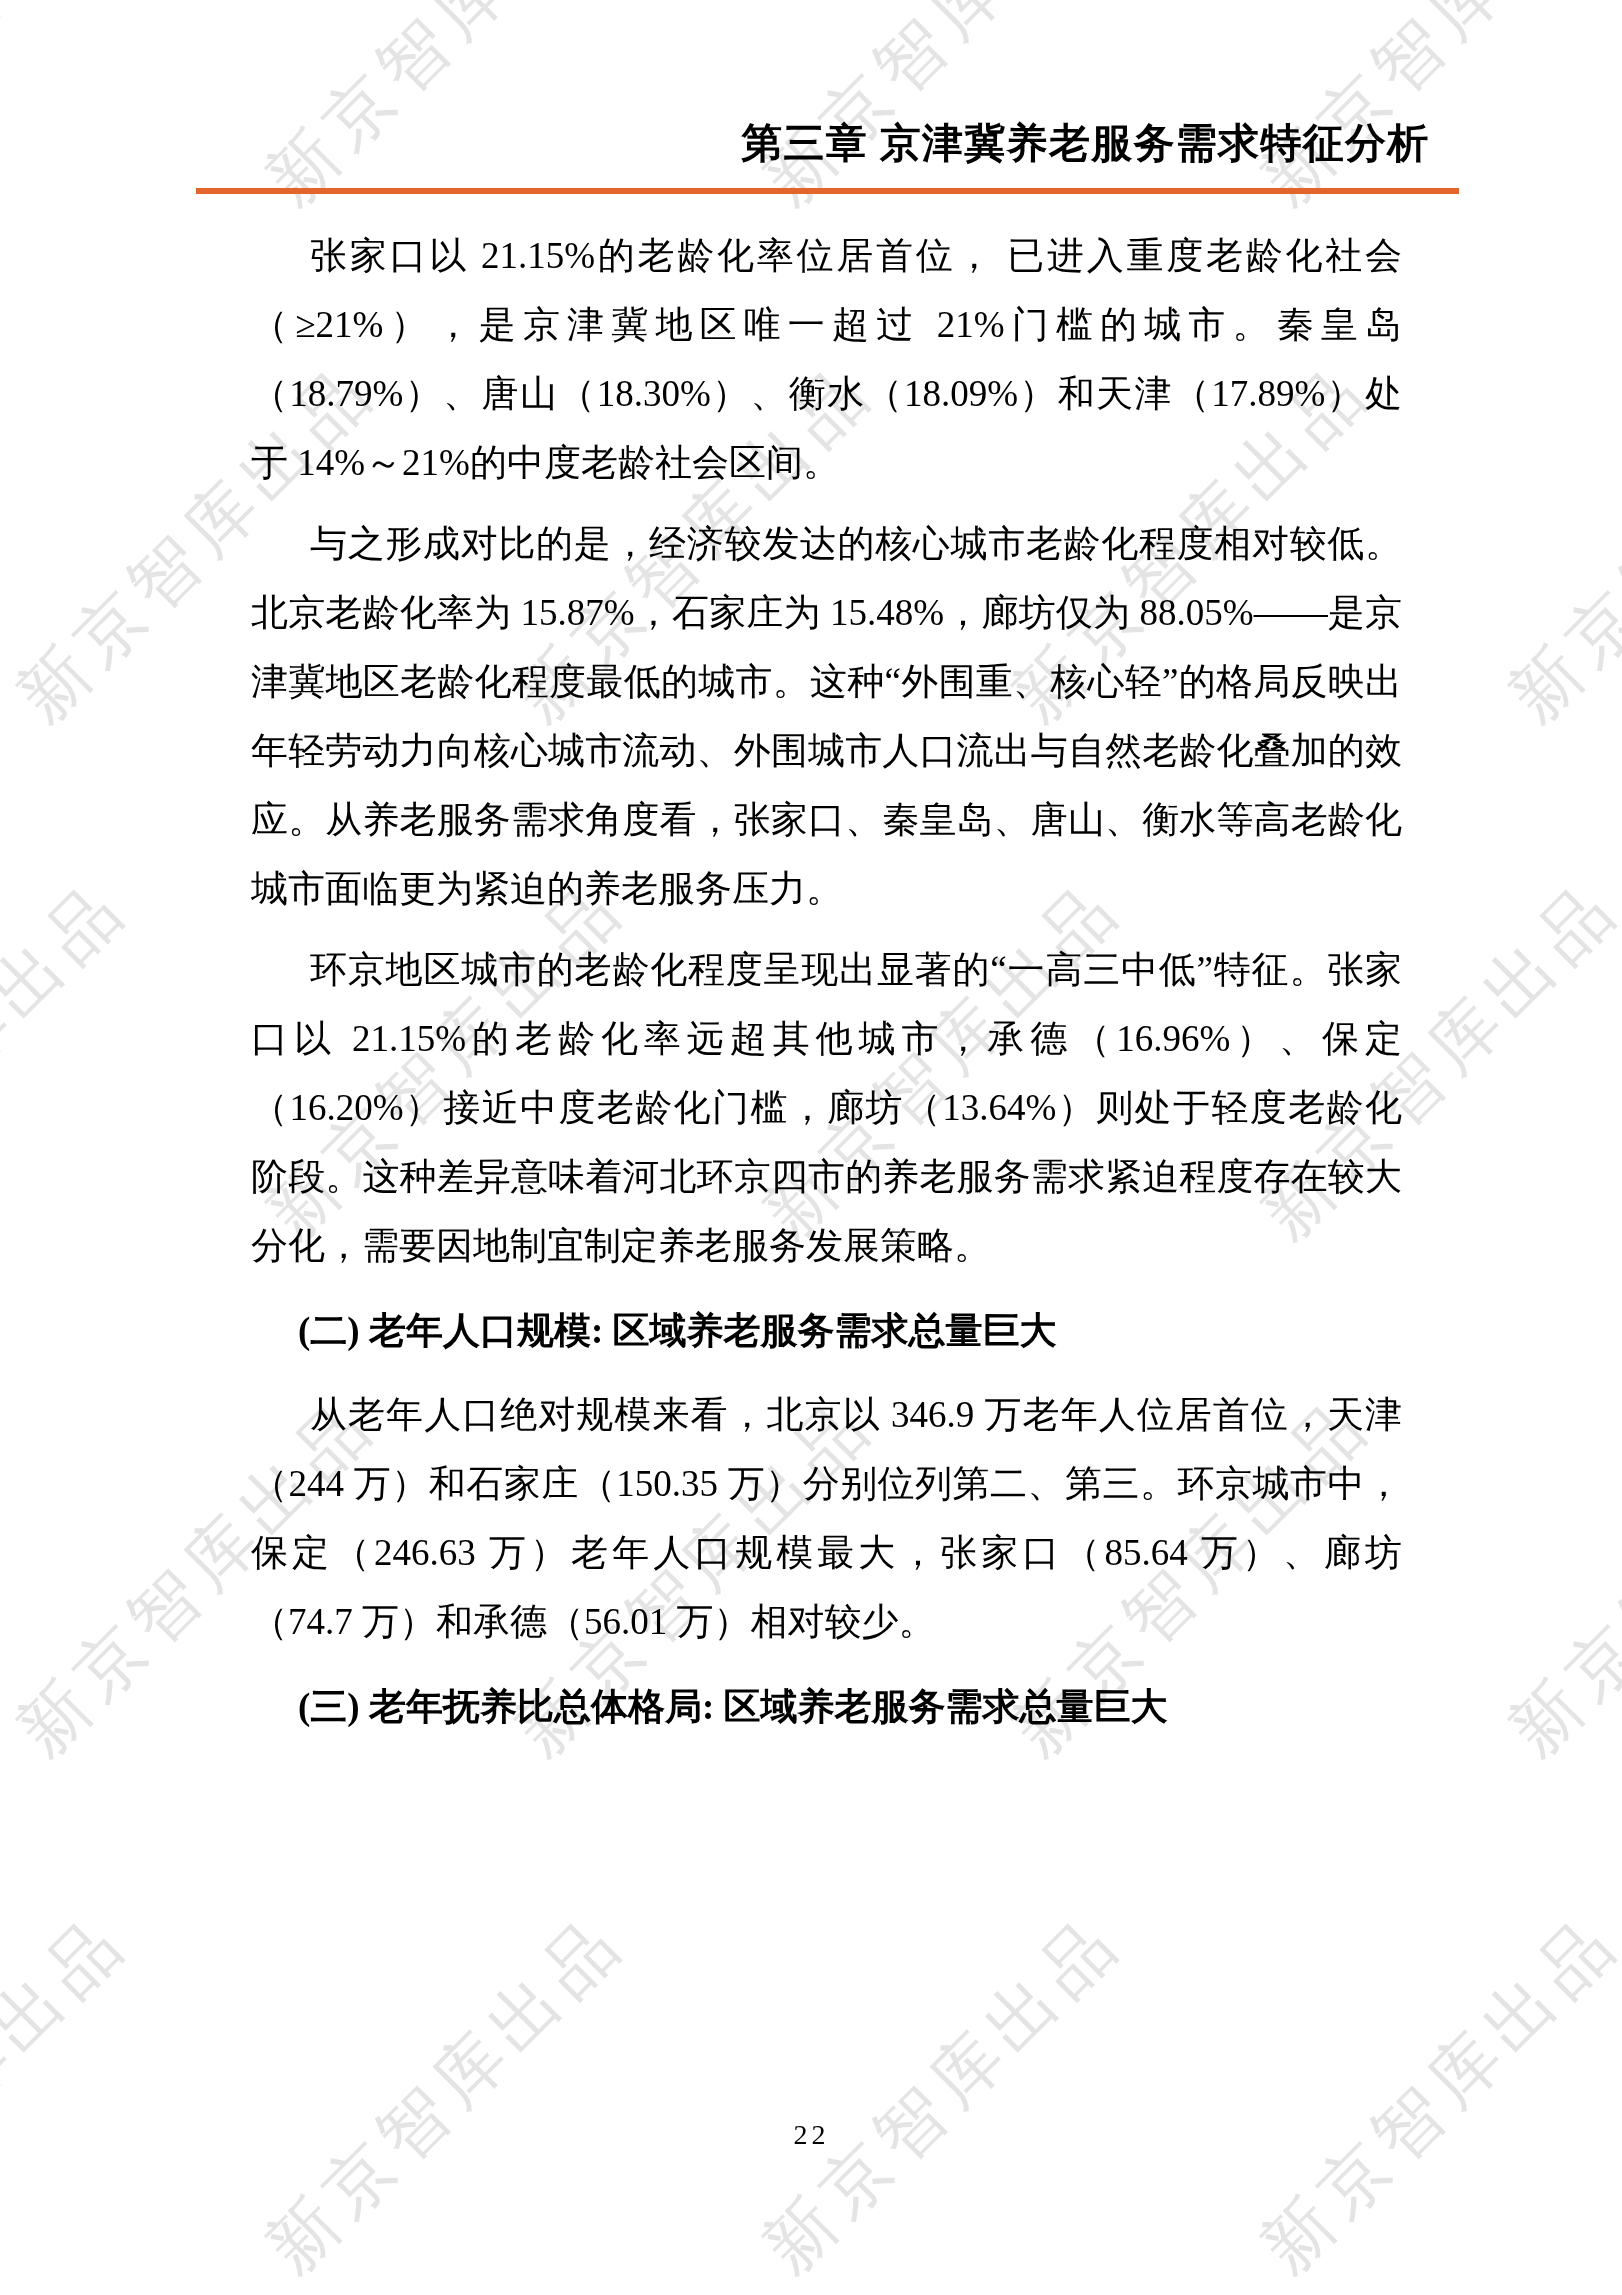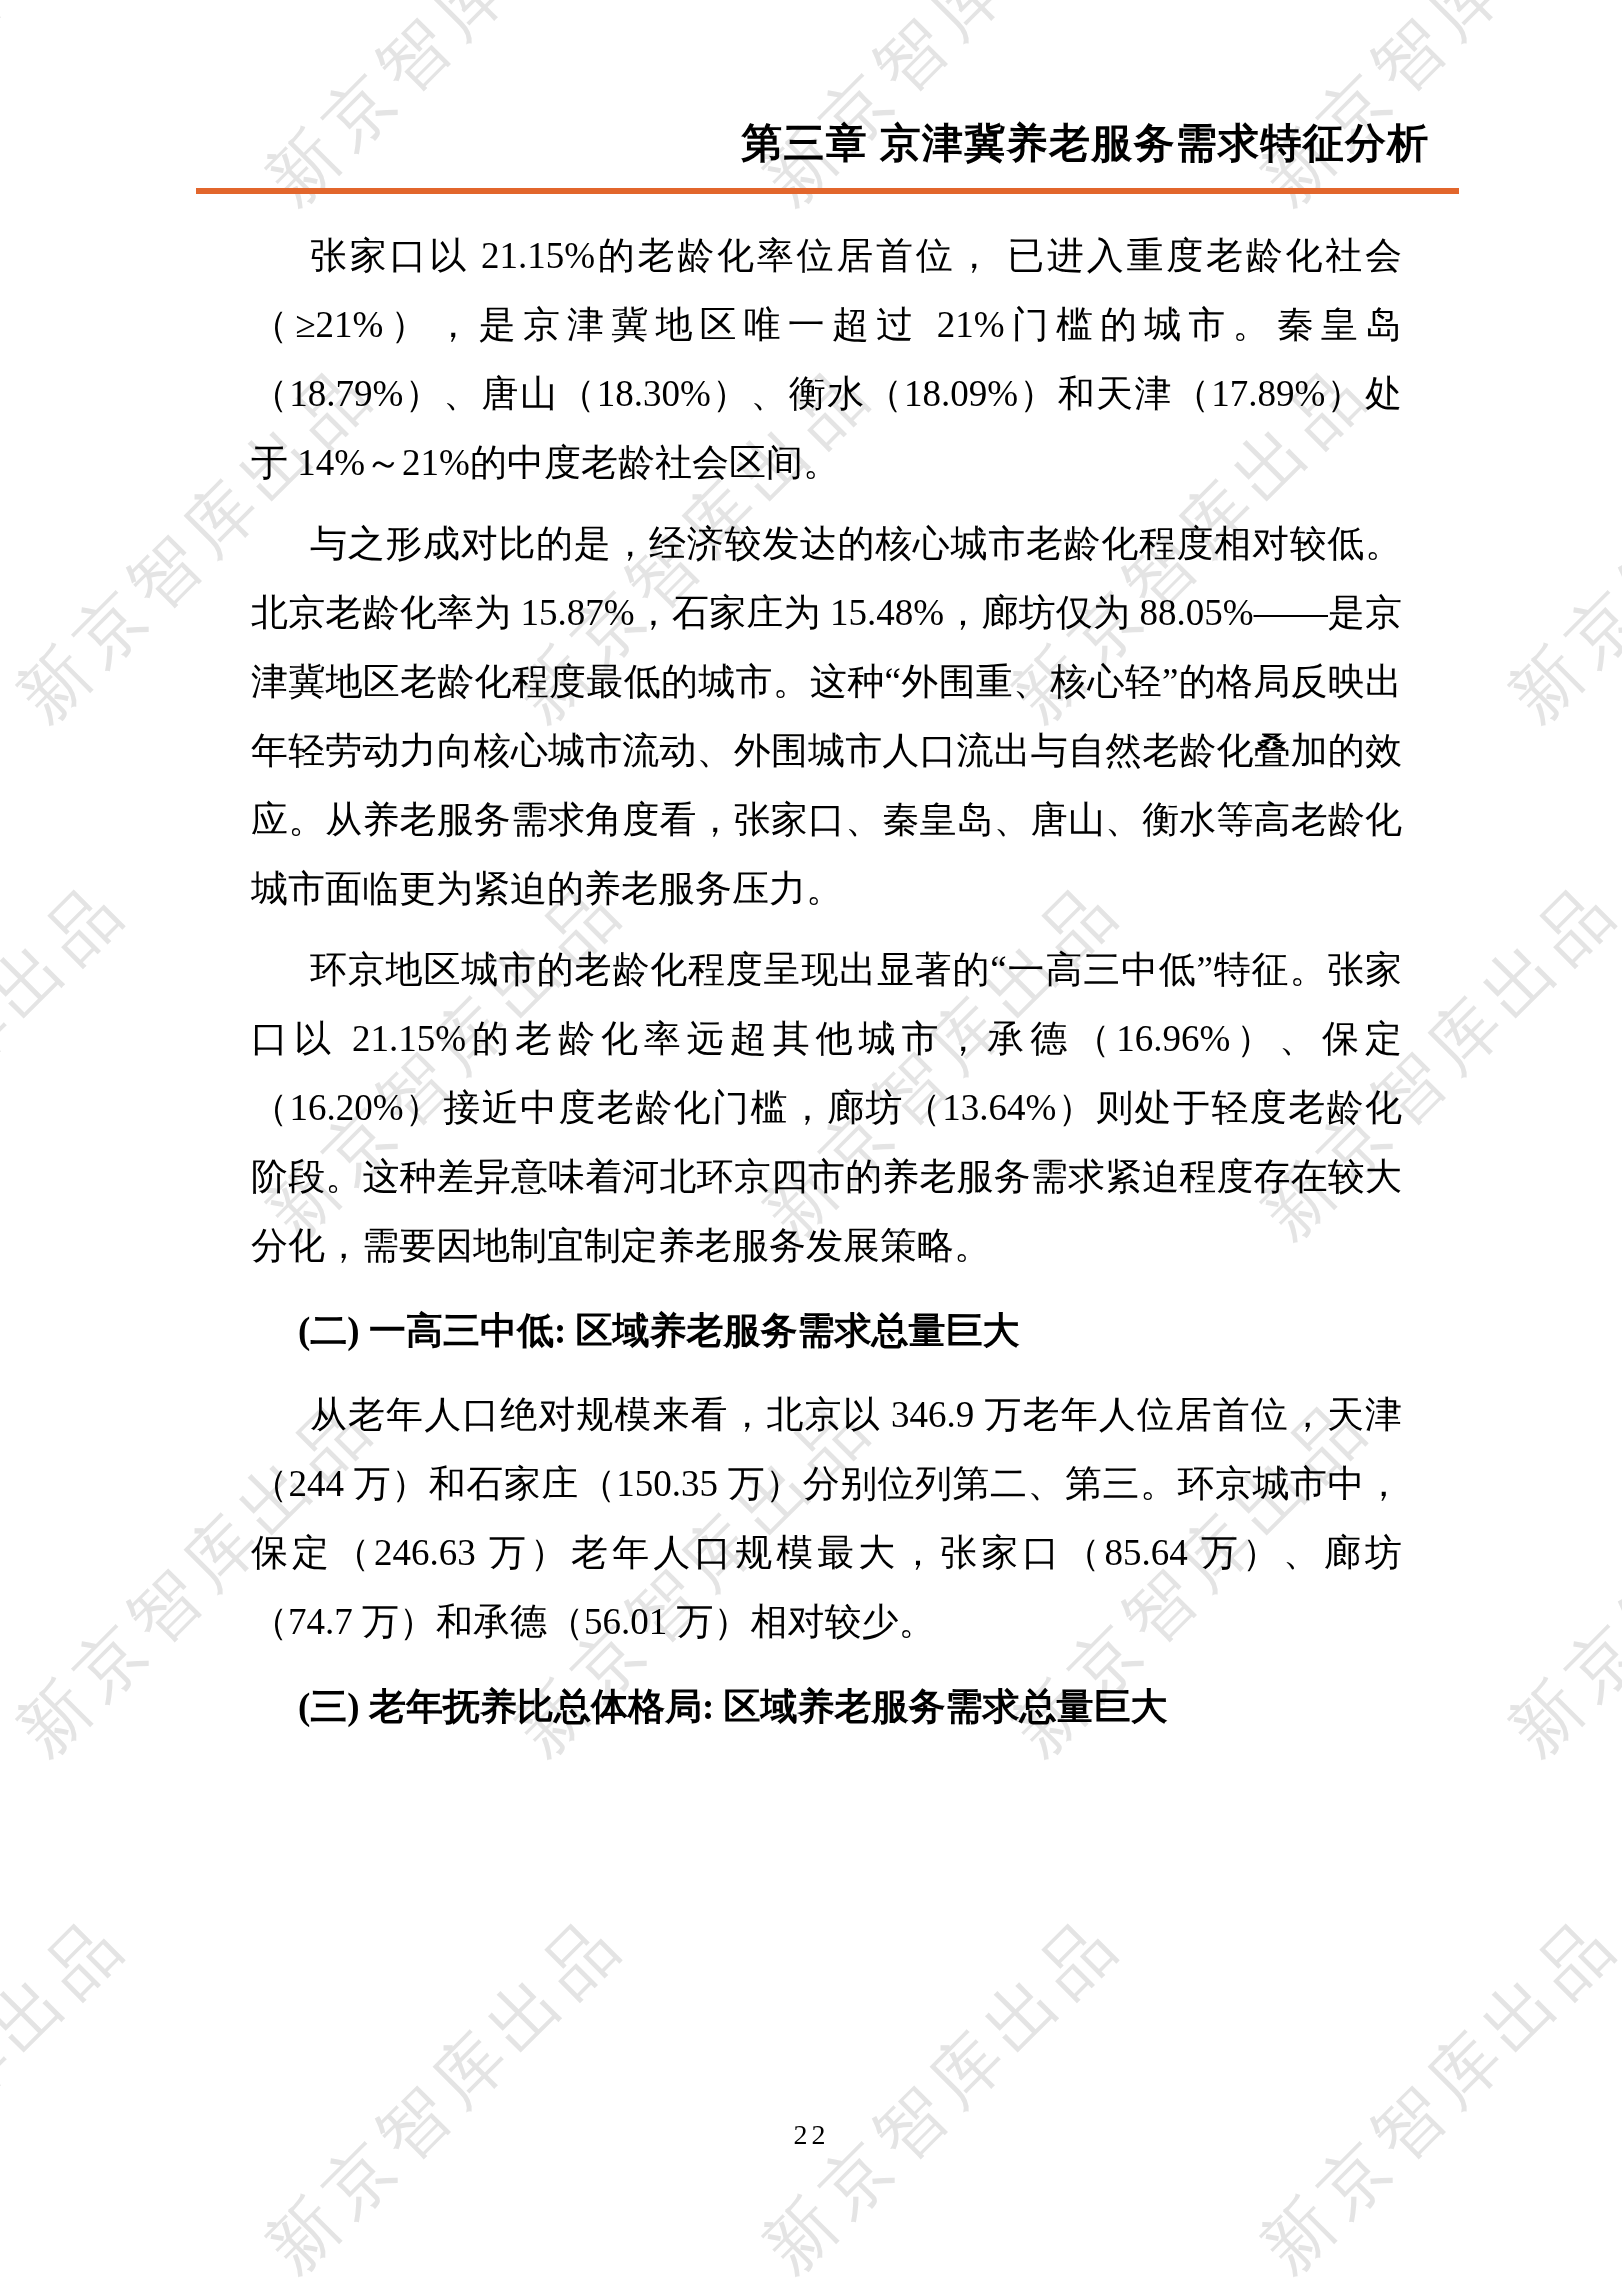--- a/index.html
+++ b/index.html
@@ -103,21 +103,21 @@
       <div class="wm" style="color: rgb(228, 228, 228); left: 942px; top: 2094px;">新京智库出品</div>
       <div class="wm" style="color: rgb(228, 228, 228); left: 1440px; top: 2094px;">新京智库出品</div>
     </div>
 
   <div class="page-header" style="border-bottom-color: rgb(226, 102, 44);">第三章 京津冀养老服务需求特征分析</div>
 
   <div class="body-text">
     <p>张家口以 21.15%的老龄化率位居首位， 已进入重度老龄化社会（≥21%），是京津冀地区唯一超过 21%门槛的城市。秦皇岛（18.79%）、唐山（18.30%）、衡水（18.09%）和天津（17.89%）处于 14%～21%的中度老龄社会区间。</p>
     <p>与之形成对比的是，经济较发达的核心城市老龄化程度相对较低。北京老龄化率为 15.87%，石家庄为 15.48%，廊坊仅为 88.05%——是京津冀地区老龄化程度最低的城市。这种“外围重、核心轻”的格局反映出年轻劳动力向核心城市流动、外围城市人口流出与自然老龄化叠加的效应。从养老服务需求角度看，张家口、秦皇岛、唐山、衡水等高老龄化城市面临更为紧迫的养老服务压力。</p>
     <p>环京地区城市的老龄化程度呈现出显著的“一高三中低”特征。张家口以 21.15%的老龄化率远超其他城市，承德（16.96%）、保定（16.20%）接近中度老龄化门槛，廊坊（13.64%）则处于轻度老龄化阶段。这种差异意味着河北环京四市的养老服务需求紧迫程度存在较大分化，需要因地制宜制定养老服务发展策略。</p>
-    <div class="section-heading">(二) 一高三中低: 区域养老服务需求总量巨大</div>
+    <div class="section-heading">(二) 老年人口规模: 区域养老服务需求总量巨大</div>
     <p>从老年人口绝对规模来看，北京以 346.9 万老年人位居首位，天津（244 万）和石家庄（150.35 万）分别位列第二、第三。环京城市中，保定（246.63 万）老年人口规模最大，张家口（85.64 万）、廊坊（74.7 万）和承德（56.01 万）相对较少。</p>
     <div class="section-heading">(三) 老年抚养比总体格局: 区域养老服务需求总量巨大</div>
   </div>
 
   <div class="page-number">22</div>
 
 </div>
 
 
 </body></html>

